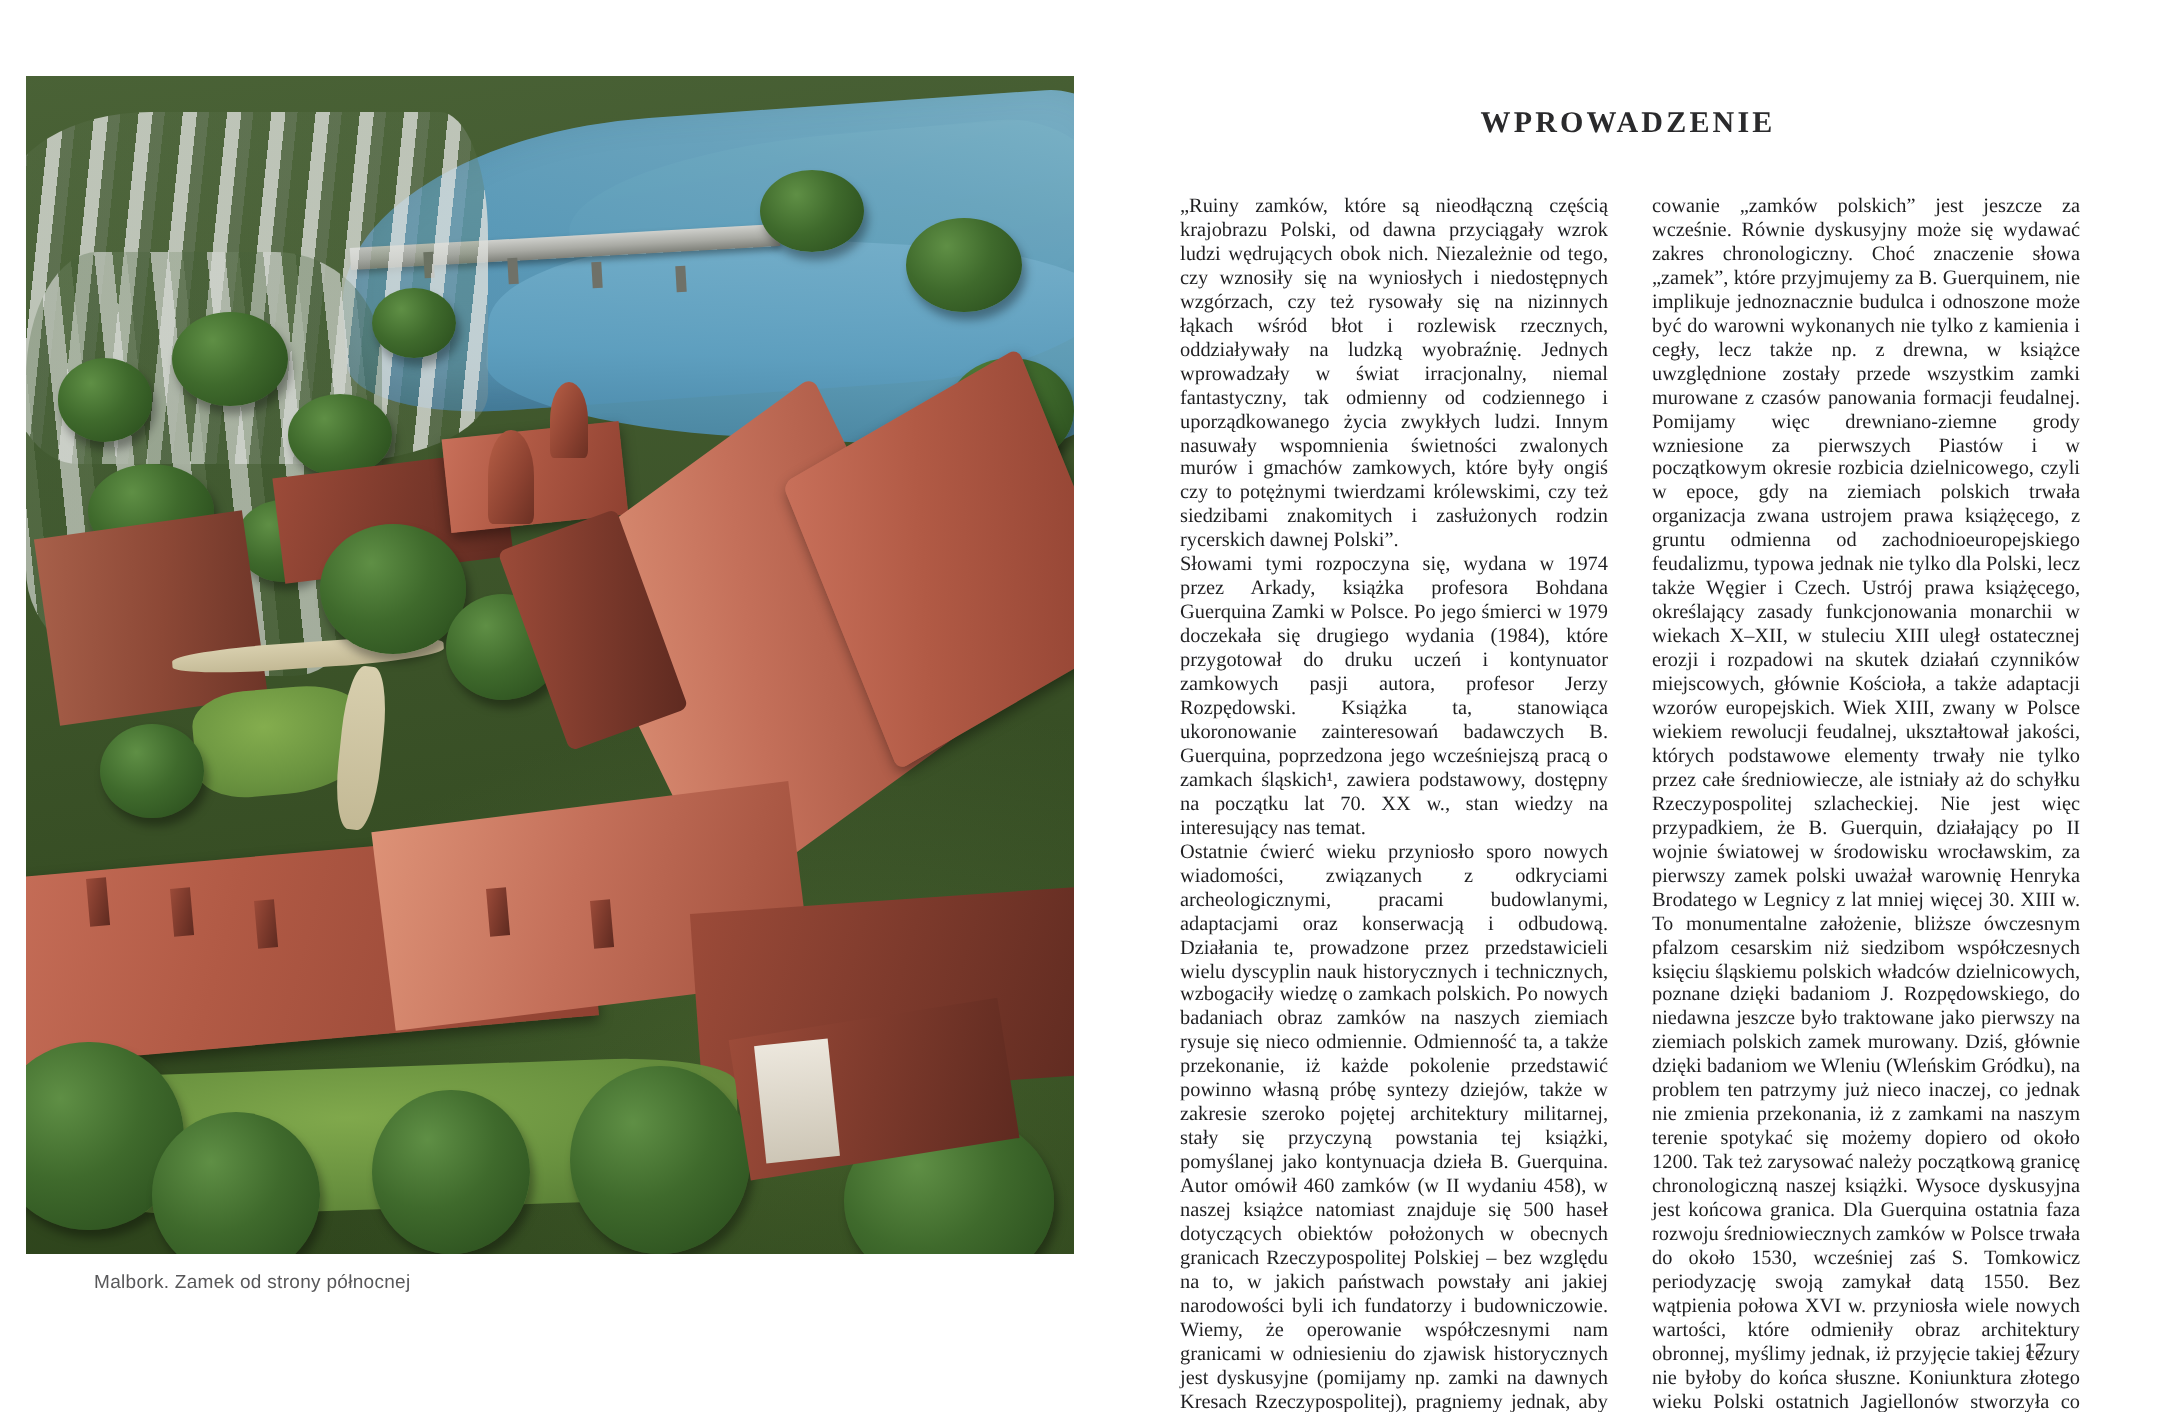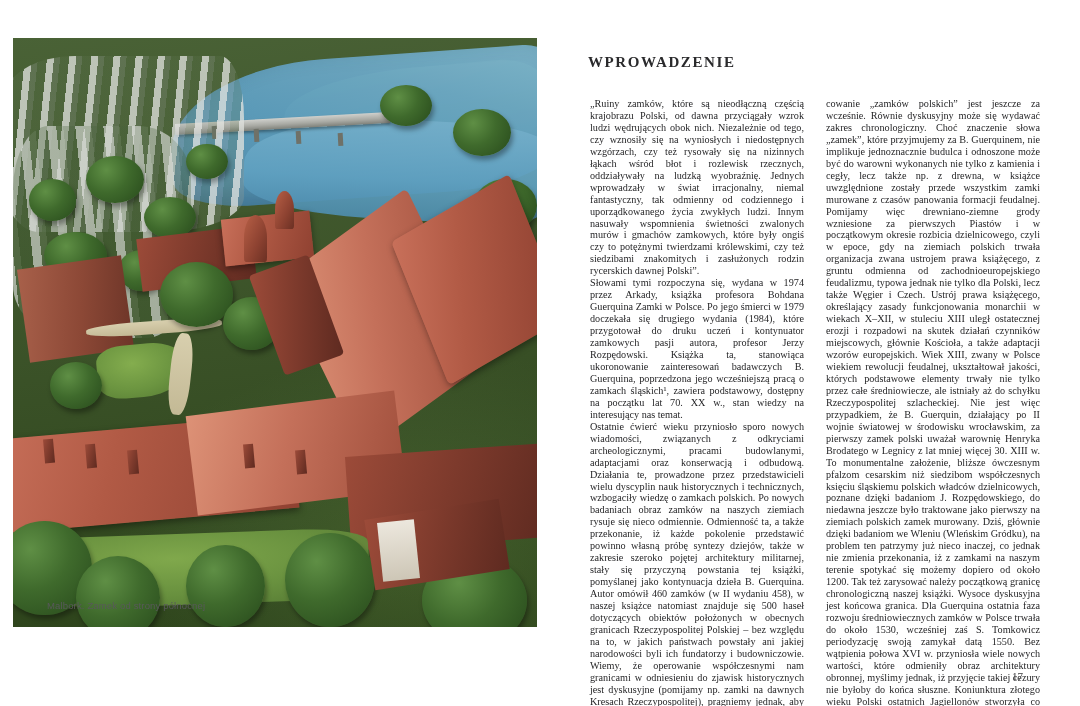--- a/index.html
+++ b/index.html
@@ -146,35 +146,35 @@
   .path {
     background: linear-gradient(180deg, #d8cfae 0%, #c3b995 100%);
   }
   .tower-roof {
     background: linear-gradient(115deg, #b75f46 0%, #8d4231 60%, #6b3023 100%);
   }
 
   #photo-caption {
     position: absolute;
     left: 47px;
-    top: 600px;
+    top: 636px;
     font-family: "Liberation Sans", sans-serif;
     font-size: 9.5px;
     letter-spacing: 0.15px;
     color: #58585a;
     white-space: nowrap;
   }
 
   
   #chapter-title {
     position: absolute;
     left: 588px;
     top: 54px;
     width: 452px;
-    text-align: left;
+    text-align: center;
     font-family: "Liberation Serif", serif;
     font-weight: bold;
     font-size: 15px;
     letter-spacing: 1.6px;
     color: #2a2a2c;
   }
 
   #columns {
     position: absolute;
     left: 590px;

